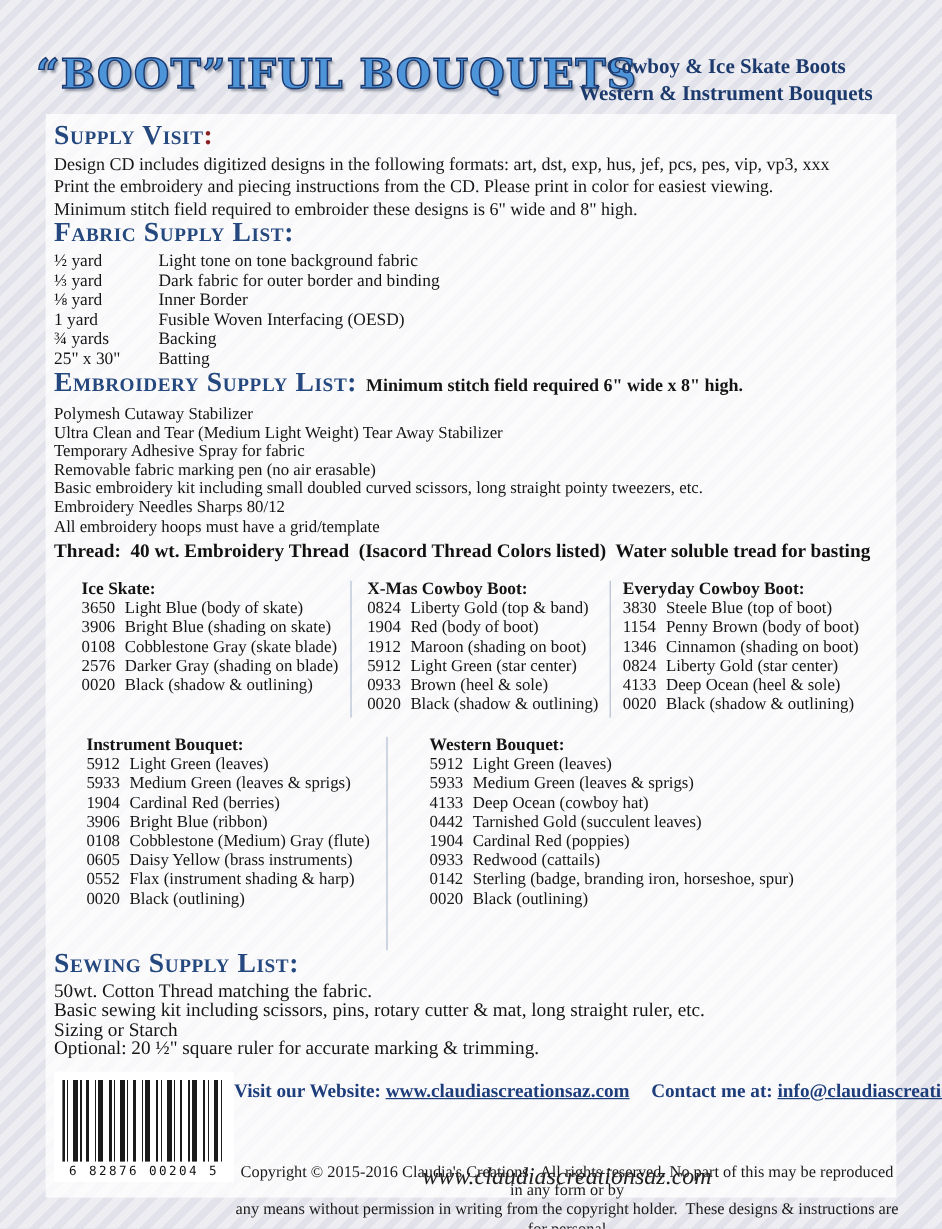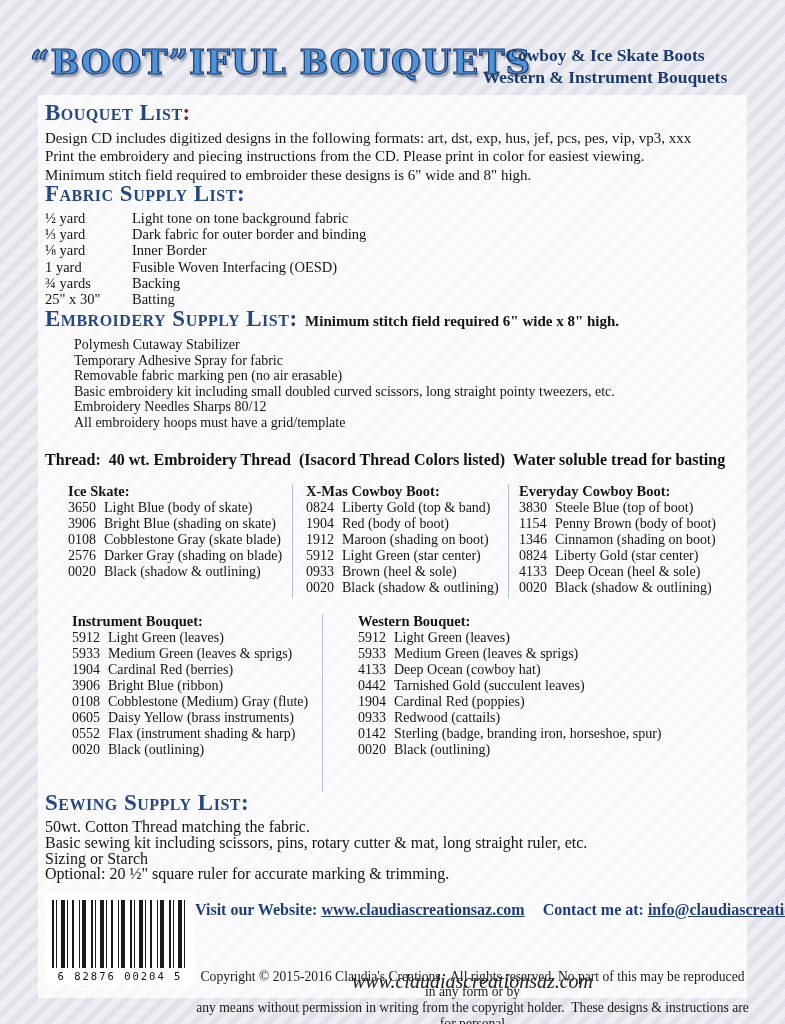--- a/index.html
+++ b/index.html
@@ -110,21 +110,21 @@
 
   <div class="panel"></div>
 
   <div class="title">“BOOT”IFUL  BOUQUETS</div>
   <div class="taglines">
     <div>Cowboy &amp; Ice Skate Boots</div>
     <div>Western &amp; Instrument Bouquets</div>
   </div>
 
   <div class="sec" style="top:100px;">
-    <div class="h2"><span>Bouquet List</span><span class="colon-red">:</span></div>
+    <div class="h2"><span>Supply Visit</span><span class="colon-red">:</span></div>
     <div style="margin-top:3px;">
 
     <div class="bodyline">Design CD includes digitized designs in the following formats: art, dst, exp, hus, jef, pcs, pes, vip, vp3, xxx</div>
         <div class="bodyline">Print the embroidery and piecing instructions from the CD. Please print in color for easiest viewing.</div>
         <div class="bodyline">Minimum stitch field required to embroider these designs is 6" wide and 8" high.</div>
       </div>
   </div>
 
   <div class="sec" style="top:181px;">
     <div class="h2">Fabric Supply List:</div>
@@ -157,23 +157,24 @@
 
         <div class="frow">
           <span class="qty">25" x 30"</span>
           <span>Batting</span>
         </div>
       </div>
   </div>
 
   <div class="sec" style="top:306px;">
     <div class="h2"><span>Embroidery Supply List:</span><span class="note">&nbsp; <span>Minimum stitch field required 6" wide x 8" high.</span></span></div>
-    <div style="margin-top:3px;margin-left:29px;">
+    <div style="margin-top:3px;">
 
     <div class="smline">Polymesh Cutaway Stabilizer</div>
+        <div class="smline">Ultra Clean and Tear (Medium Light Weight) Tear Away Stabilizer</div>
         <div class="smline">Temporary Adhesive Spray for fabric</div>
         <div class="smline">Removable fabric marking pen (no air erasable)</div>
         <div class="smline">Basic embroidery kit including small doubled curved scissors, long straight pointy tweezers, etc.</div>
         <div class="smline">Embroidery Needles Sharps 80/12</div>
         <div class="smline">All embroidery hoops must have a grid/template</div>
       </div>
   </div>
 
   <div class="intro" style="top:451px;">Thread:  40 wt. Embroidery Thread  (Isacord Thread Colors listed)  Water soluble tread for basting</div>
 

